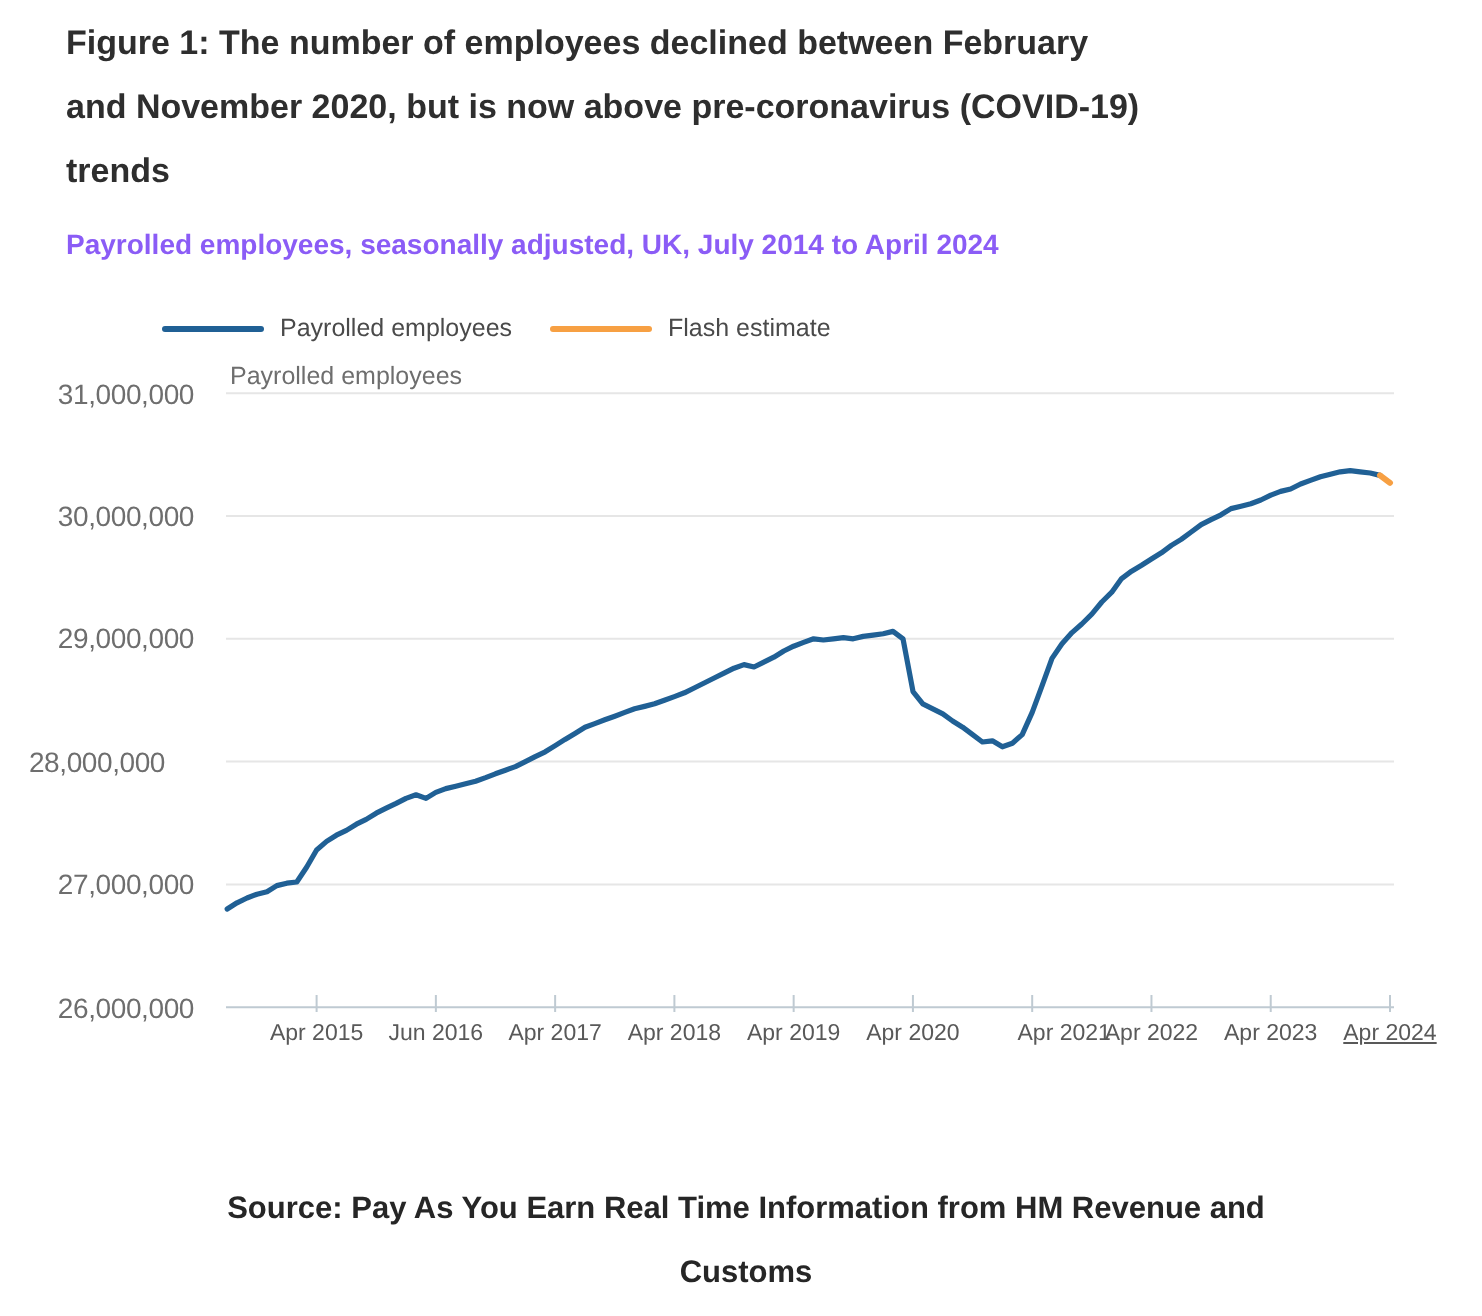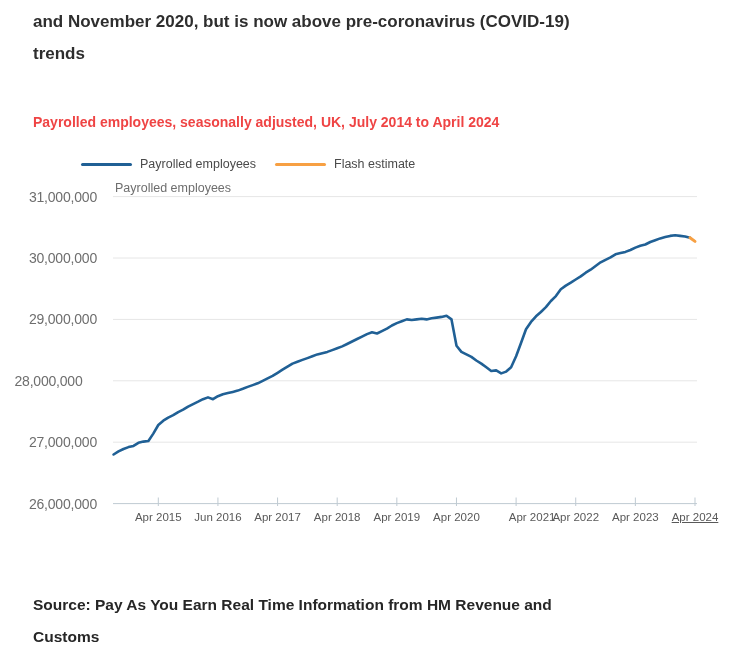--- a/index.html
+++ b/index.html
@@ -7,21 +7,21 @@
     width:741px;height:658px;position:relative;overflow:hidden;
     background:#ffffff;
     font-family:"Liberation Sans","DejaVu Sans",sans-serif;
   }
   .figure-title{
     position:absolute;left:33px;top:6px;width:660px;
     font-size:17px;font-weight:700;color:#2e2e2e;line-height:32px;
   }
   .subtitle{
     position:absolute;left:33px;top:112px;width:660px;
-    font-size:14px;font-weight:700;color:#ef4444;line-height:20px;
+    font-size:14px;font-weight:700;color:#8b5cf6;line-height:20px;
   }
   .legend{position:absolute;left:0;top:155px;width:741px;height:18px;}
   .legend-item{position:absolute;top:0;display:flex;align-items:center;height:18px;cursor:pointer;}
   .legend-item.l0{left:81px;}
   .legend-item.l1{left:275px;}
   .swatch{display:inline-block;width:51px;height:3px;border-radius:2px;margin-right:8px;}
   .legend-label{font-size:12.5px;color:#4a4a4a;}
   .axis-title{
     position:absolute;left:115px;top:181px;
     font-size:12.5px;color:#6e6e6e;
@@ -31,27 +31,28 @@
   .y-label{
     position:absolute;left:0;width:97px;text-align:right;
     font-size:14px;letter-spacing:-0.2px;color:#6e6e6e;height:16px;line-height:16px;
   }
   .x-label{
     position:absolute;top:510px;width:72px;text-align:center;
     font-size:11.5px;color:#595959;height:15px;line-height:15px;
   }
   .source{
     position:absolute;left:33px;top:589px;width:680px;
-    font-size:15.5px;font-weight:700;color:#262626;line-height:32px;
+    font-size:15.5px;font-weight:700;color:#262626;line-height:32px;text-align:center;
   }
 </style>
 </head>
 <body>
 
 <div class="figure-title">
+  <div>Figure 1: The number of employees declined between February</div>
   <div>and November 2020, but is now above pre-coronavirus (COVID-19)</div>
   <div>trends</div>
 </div>
 
 <div class="subtitle">Payrolled employees, seasonally adjusted, UK, July 2014 to April 2024</div>
 
 <div class="legend">
   <div class="legend-item l0">
     <span class="swatch" style="background: rgb(32, 96, 149);"></span>
     <span class="legend-label">Payrolled employees</span>

